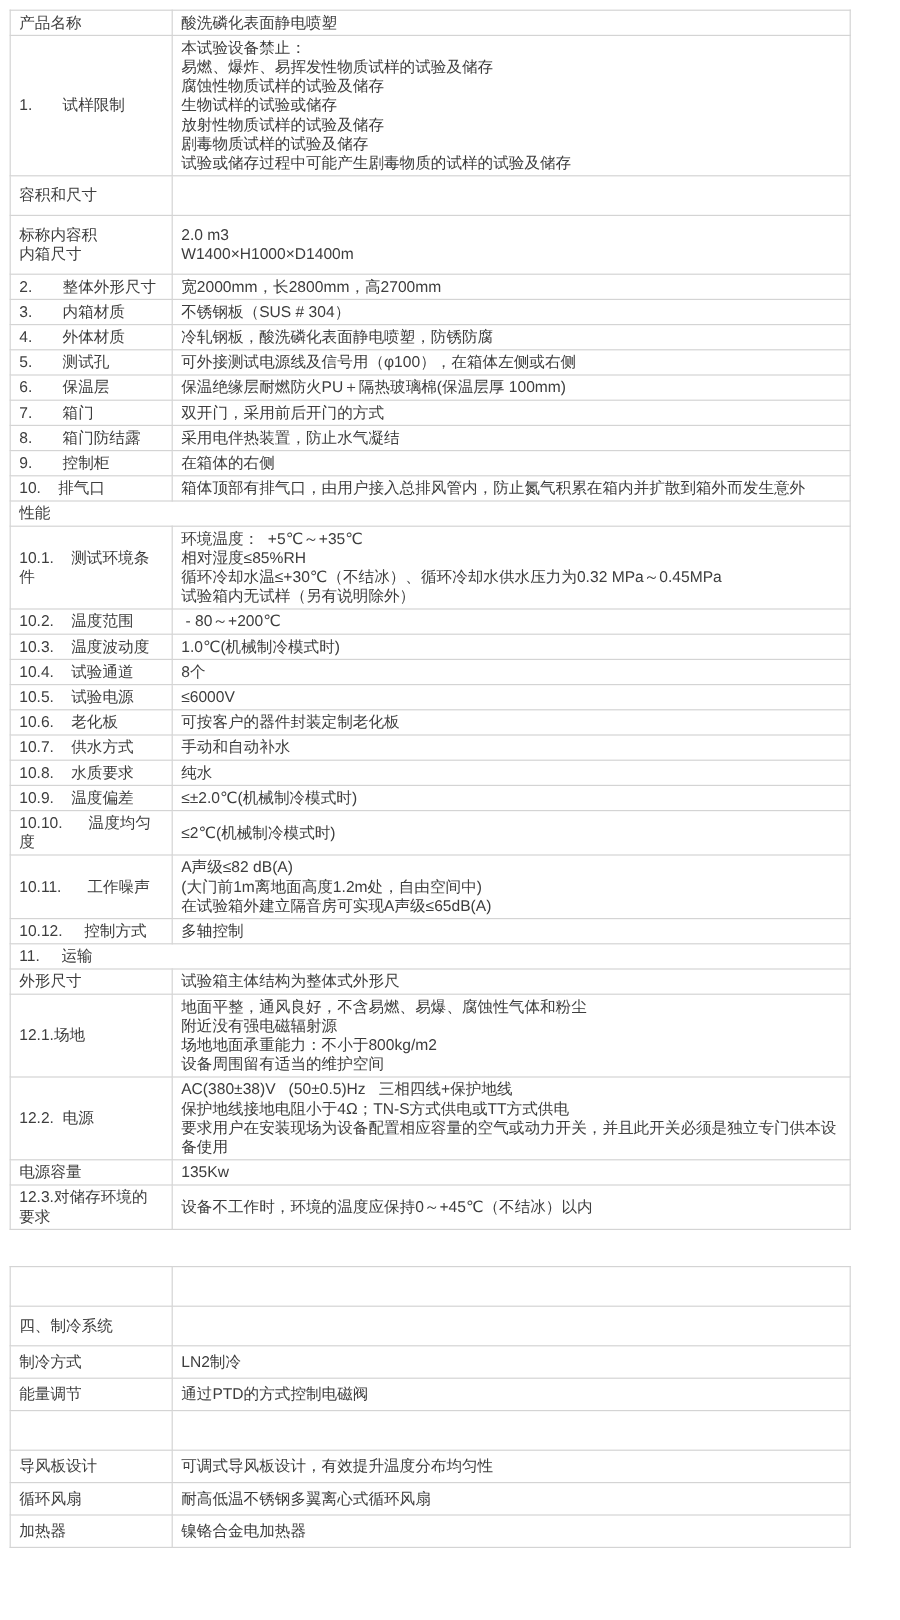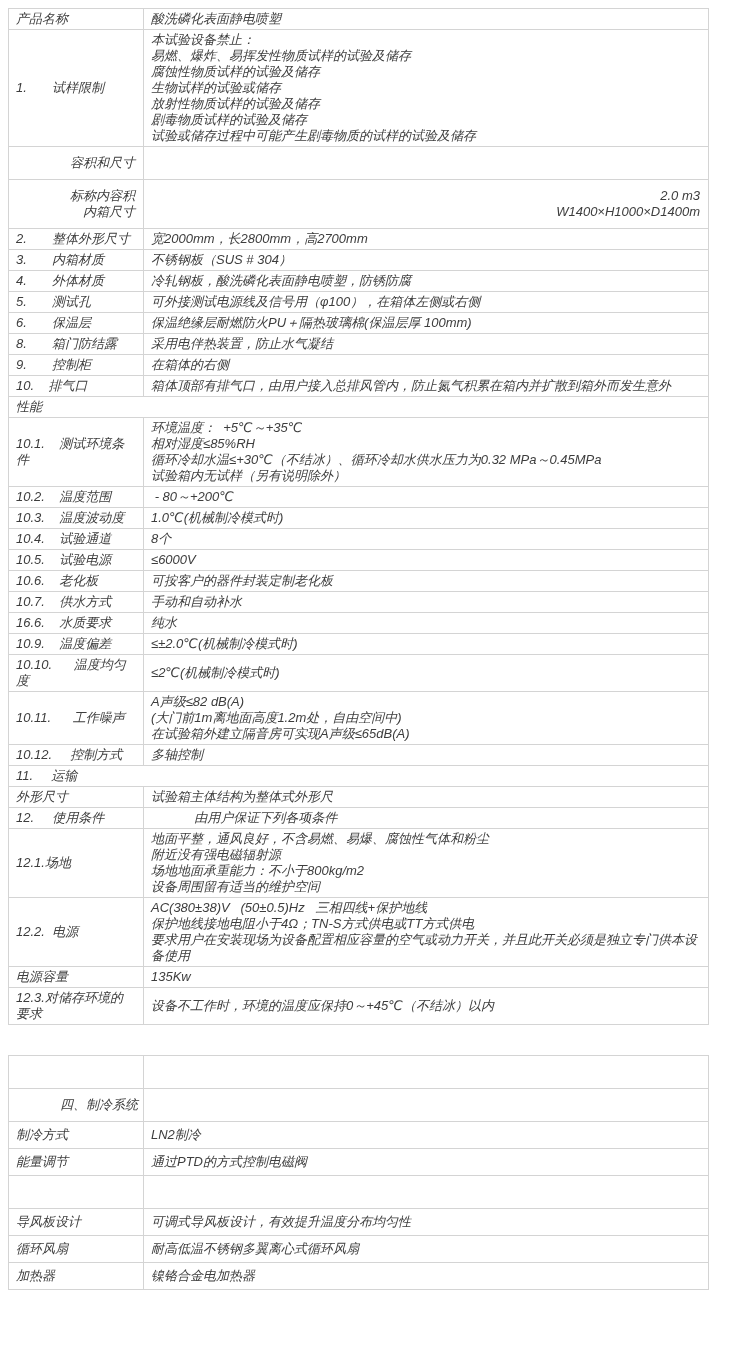--- a/index.html
+++ b/index.html
@@ -1,37 +1,37 @@
 <!DOCTYPE html>
 <html><head>
 <meta charset="utf-8">
 <style>
   html,body{margin:0;padding:0;background:#ffffff;}
   body{width:750px;height:1350px;overflow:hidden;
        font-family:"Liberation Sans","DejaVu Sans",sans-serif;}
   .doc{padding:8px 0 0 8px;}
-  table.spec-table{border-collapse:collapse;table-layout:fixed;width:700px;font-style:italic;}
+  table.spec-table{border-collapse:collapse;table-layout:fixed;width:700px;}
   table.spec-table td{
       border:1px solid #d4d4d4;
       color:#3d3d3d;
       font-size:13px;line-height:16px;
       vertical-align:middle;
       white-space:pre-wrap;
       word-break:break-all;
       height:16px;
       overflow:hidden;
   }
   col.c-label{width:135px;}
   col.c-value{width:565px;}
   
   table.t1 td{padding:2px 8px 2px 7px;}
   
   table.t2 td{padding:5px 5px 5px 7px;}
   table.t2{margin-top:30px;}
-  tr.tall td{padding-top:8px;padding-bottom:8px;text-align:right;}
+  tr.tall td{padding-top:8px;padding-bottom:8px;}
   td.section{padding-left:6px;margin-top:24px;}
 </style>
 </head>
 <body>
 
 <div class="doc">
 
   <table class="spec-table t1">
     <colgroup>
         <col class="c-label">
@@ -76,20 +76,24 @@
         </tr>
         <tr>
           <td class="lbl">5.       测试孔</td>
           <td class="val">可外接测试电源线及信号用（φ100），在箱体左侧或右侧</td>
         </tr>
         <tr>
           <td class="lbl">6.       保温层</td>
           <td class="val">保温绝缘层耐燃防火PU＋隔热玻璃棉(保温层厚 100mm)</td>
         </tr>
         <tr>
+          <td class="lbl">7.       箱门</td>
+          <td class="val">双开门，采用前后开门的方式</td>
+        </tr>
+        <tr>
           <td class="lbl">8.       箱门防结露</td>
           <td class="val">采用电伴热装置，防止水气凝结</td>
         </tr>
         <tr>
           <td class="lbl">9.       控制柜</td>
           <td class="val">在箱体的右侧</td>
         </tr>
         <tr>
           <td class="lbl">10.    排气口</td>
           <td class="val">箱体顶部有排气口，由用户接入总排风管内，防止氮气积累在箱内并扩散到箱外而发生意外</td>
@@ -122,21 +126,21 @@
         </tr>
         <tr>
           <td class="lbl">10.6.    老化板</td>
           <td class="val">可按客户的器件封装定制老化板</td>
         </tr>
         <tr>
           <td class="lbl">10.7.    供水方式</td>
           <td class="val">手动和自动补水</td>
         </tr>
         <tr>
-          <td class="lbl">16.6.    水质要求</td>
+          <td class="lbl">10.8.    水质要求</td>
           <td class="val">纯水</td>
         </tr>
         <tr>
           <td class="lbl">10.9.    温度偏差</td>
           <td class="val">≤±2.0℃(机械制冷模式时)</td>
         </tr>
         <tr>
           <td class="lbl">10.10.      温度均匀度</td>
           <td class="val">≤2℃(机械制冷模式时)</td>
         </tr>
@@ -149,24 +153,20 @@
         <tr>
           <td class="lbl">10.12.     控制方式</td>
           <td class="val">多轴控制</td>
         </tr>
         <tr>
           <td colspan="2" class="section">11.     运输</td>
         </tr>
         <tr>
           <td class="lbl">外形尺寸</td>
           <td class="val">试验箱主体结构为整体式外形尺</td>
-        </tr>
-        <tr>
-          <td class="lbl">12.     使用条件</td>
-          <td class="val">            由用户保证下列各项条件</td>
         </tr>
         <tr>
           <td class="lbl">12.1.场地</td>
           <td class="val">地面平整，通风良好，不含易燃、易爆、腐蚀性气体和粉尘
 附近没有强电磁辐射源
 场地地面承重能力：不小于800kg/m2
 设备周围留有适当的维护空间</td>
         </tr>
         <tr>
           <td class="lbl">12.2.  电源</td>

